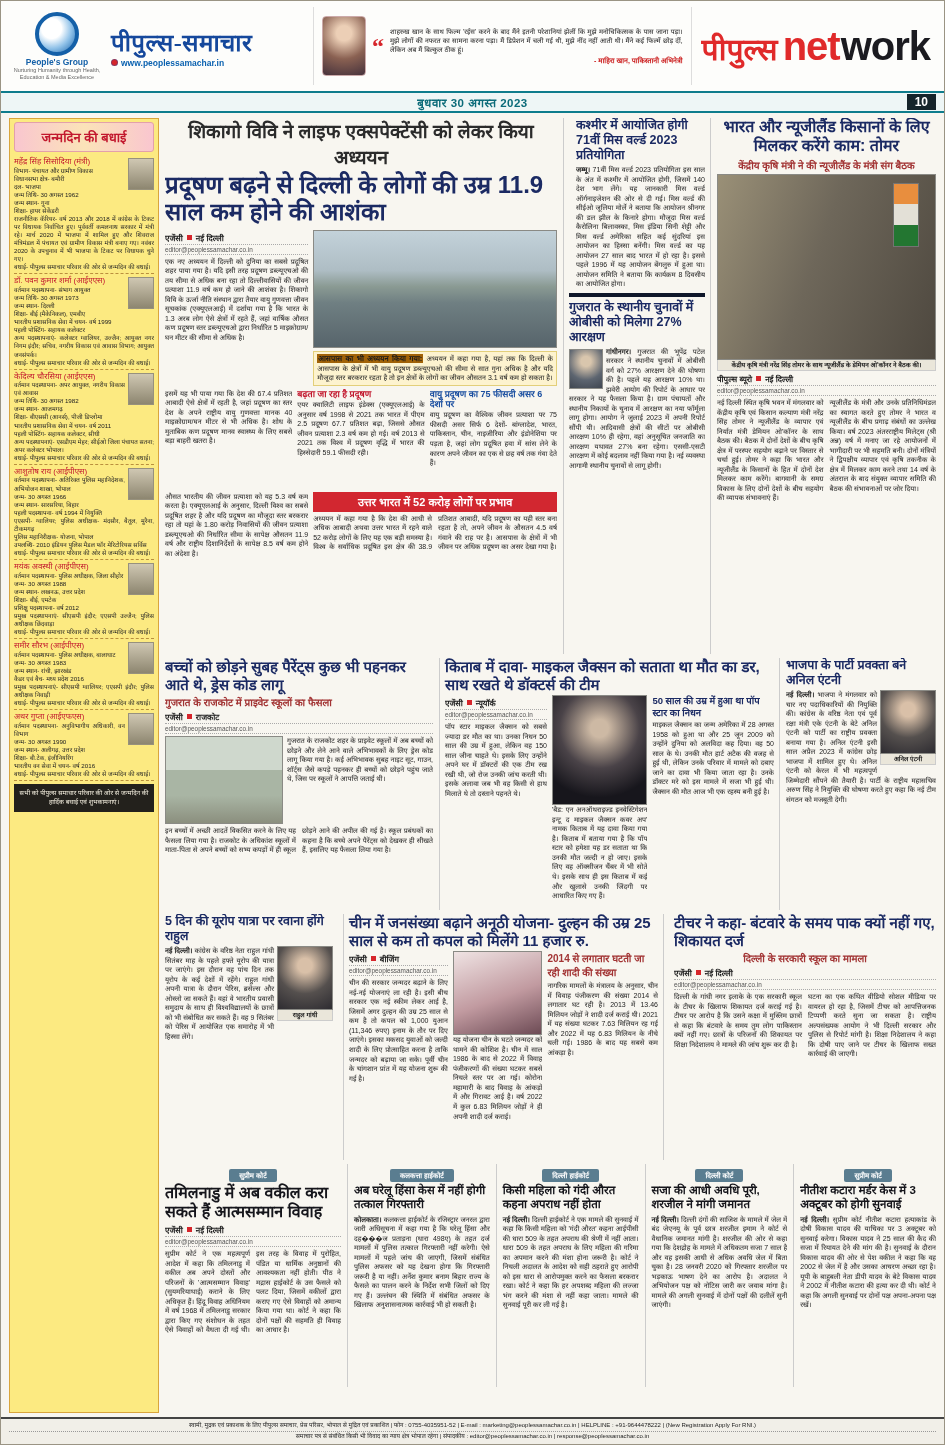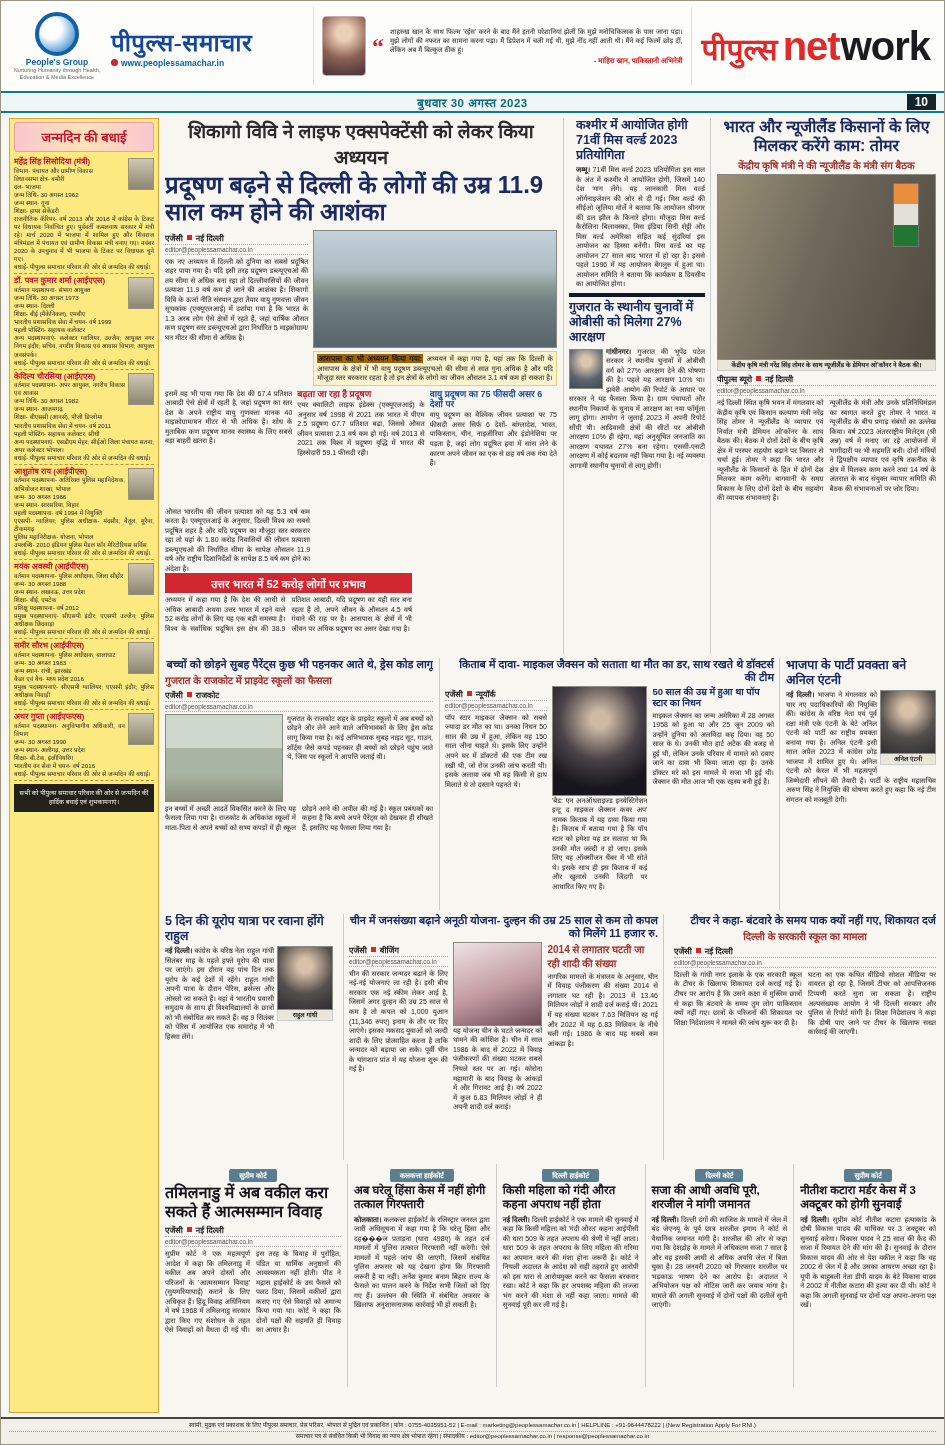--- a/index.html
+++ b/index.html
@@ -34,37 +34,37 @@
   .db-page { position:absolute; right:8px; top:1px; bottom:1px; background:#15242b; color:#fff; font-weight:bold; font-size:12px; padding:1px 8px; display:flex; align-items:center; }
 
   
   .content { flex:1; display:flex; gap:6px; padding:5px 8px 4px; overflow:hidden; }
 
   
   .sidebar { width:150px; flex:none; background:#fcea81; border:1px solid #d9a53c; padding:3px 4px; overflow:hidden; }
   .sb-title { background:linear-gradient(90deg,#f9c6cf,#fbe3b8,#f9c6cf); color:#c2182e; font-weight:bold; font-size:13px; text-align:center; padding:5px 2px; border:1px solid #e3a0ab; border-radius:3px; margin-bottom:3px; }
   .sb-entry { border-bottom:1px dashed #b98f3e; padding:2px 0; overflow:hidden; }
   .sb-entry:last-of-type { border-bottom:none; }
-  .sb-name { color:#c2182e; font-weight:bold; font-size:8px; line-height:1.2; }
+  .sb-name { color:#c2182e; font-weight:normal; font-size:8px; line-height:1.2; }
   .sb-photo { float:right; width:26px; height:32px; margin:1px 0 2px 3px; background:linear-gradient(#cfc7b2,#8d8670); border:1px solid #97917d; }
   .sb-details { font-size:6.2px; line-height:1.3; white-space:pre-line; text-align:justify; color:#222; }
   .sb-footerbox { margin-top:3px; background:#23211c; color:#f3eede; font-size:6.4px; text-align:center; padding:5px 3px; line-height:1.4; }
 
   
   .main { flex:1; display:flex; flex-direction:column; gap:4px; overflow:hidden; }
   .row { display:flex; gap:6px; flex:none; }
   .row1 { height:536px; }
   .row2 { height:252px; }
   .row3 { height:246px;gap:10px; }
   .judiciary { flex:1; overflow:hidden; }
   .art { overflow:hidden; }
 
   .kicker { font-size:19px; font-weight:bold; color:#2b2b2b; text-align:center; margin-bottom:1px; }
   .headline-xl { font-size:24px; line-height:1.12; font-weight:bold; color:#1b2a63; margin:2px 0 4px; }
-  .headline-lg { font-size:11px; line-height:1.18; font-weight:bold; color:#1b2a63; margin-bottom:2px;text-align:right; }
+  .headline-lg { font-size:15px; line-height:1.18; font-weight:bold; color:#1b2a63; margin-bottom:2px; }
   .headline-md { font-size:12.5px; line-height:1.2; font-weight:bold; color:#1b2a63; margin-bottom:2px; }
   .subhead-maroon { font-size:10px; font-weight:bold; color:#a23434; margin-bottom:2px; }
   .byline { font-size:8px; font-weight:bold; color:#222; display:flex; align-items:center; gap:4px; margin:2px 0 1px; }
   .bl-ic { width:5px; height:5px; background:#d6252b; display:inline-block; flex:none; }
   .email { font-size:6.4px; color:#555; border-top:1px dotted #aaa; border-bottom:1px dotted #aaa; padding:1px 0; margin-bottom:2px; }
   .body { font-size:7px; line-height:1.36; text-align:justify; color:#1c1c1c; }
   .dl { font-weight:bold; }
   .caption { font-size:6.4px; font-weight:bold; text-align:center; background:#eae6da; padding:1px 2px; border:1px solid #ccc; border-top:none; line-height:1.3; }
   .photo { background:linear-gradient(135deg,#a3adb3,#66707a); border:1px solid #8a8a85; }
   .cols2c { column-count:2; column-gap:6px; }
@@ -74,21 +74,21 @@
   .poll-grid { display:flex; gap:5px; }
   .poll-left { width:37%; }
   .poll-right { width:63%; }
   .photo.delhi { height:118px; background:linear-gradient(180deg,#c3d2da 0%,#aebdc4 34%,#8a9a93 48%,#6f7f82 62%,#57646b 100%); }
   .hl-box { background:#fdf3cf; border:1px solid #e3cf7a; padding:2px 3px; margin-top:3px; font-size:7px; line-height:1.35; text-align:justify; }
   .hl-head { font-weight:bold; font-size:7.5px; background:#a16207; padding:0 1px; }
   .poll-mid { display:flex; gap:5px; margin-top:3px; height:100px; overflow:hidden; }
   .pm-col { flex:1; overflow:hidden; }
   .subhead-red { color:#c2182e; font-weight:bold; font-size:9px; margin-bottom:1px; line-height:1.15; }
   .subhead-blue { color:#1b4fa0; font-weight:bold; font-size:9px; margin-bottom:1px; line-height:1.15; }
-  .poll-bottom { display:flex; margin-top:18px;flex-direction:column; }
+  .poll-bottom { display:flex; gap:5px; margin-top:3px; }
   .pb-left { width:37%; overflow:hidden; }
   .pb-right { width:63%; }
   .red-strip { background:#d22730; color:#fff; font-weight:bold; font-size:11px; text-align:center; padding:2.5px 2px; }
   .redbox-text { margin-top:2px; }
 
   
   .midcol { width:148px; flex:none; display:flex; flex-direction:column; gap:4px; border-left:1px solid #ccc; border-right:1px solid #ccc; padding:0 5px; overflow:hidden; }
   .missworld { flex:none;margin-left:7px; }
   .obc { border-top:4px solid #0f172a; padding-top:3px; flex:1; overflow:hidden; }
   .obc .photo { float:left; width:34px; height:40px; margin:2px 3px 1px 0; background:radial-gradient(circle at 50% 30%, #d9c6ad 16%, #5d6570 60%, #3f4650 100%); }

